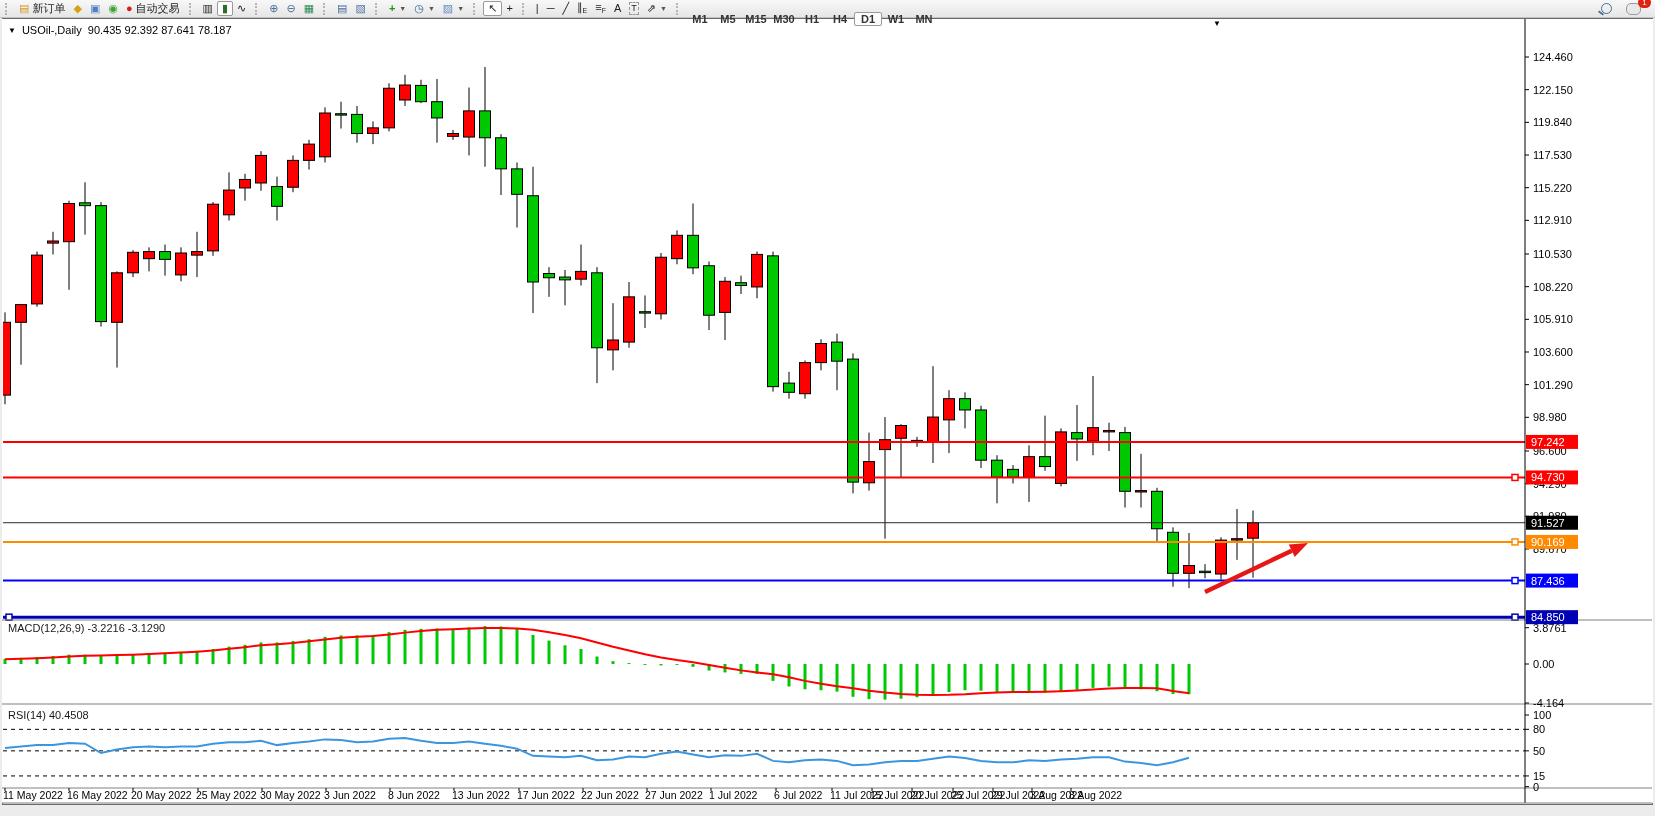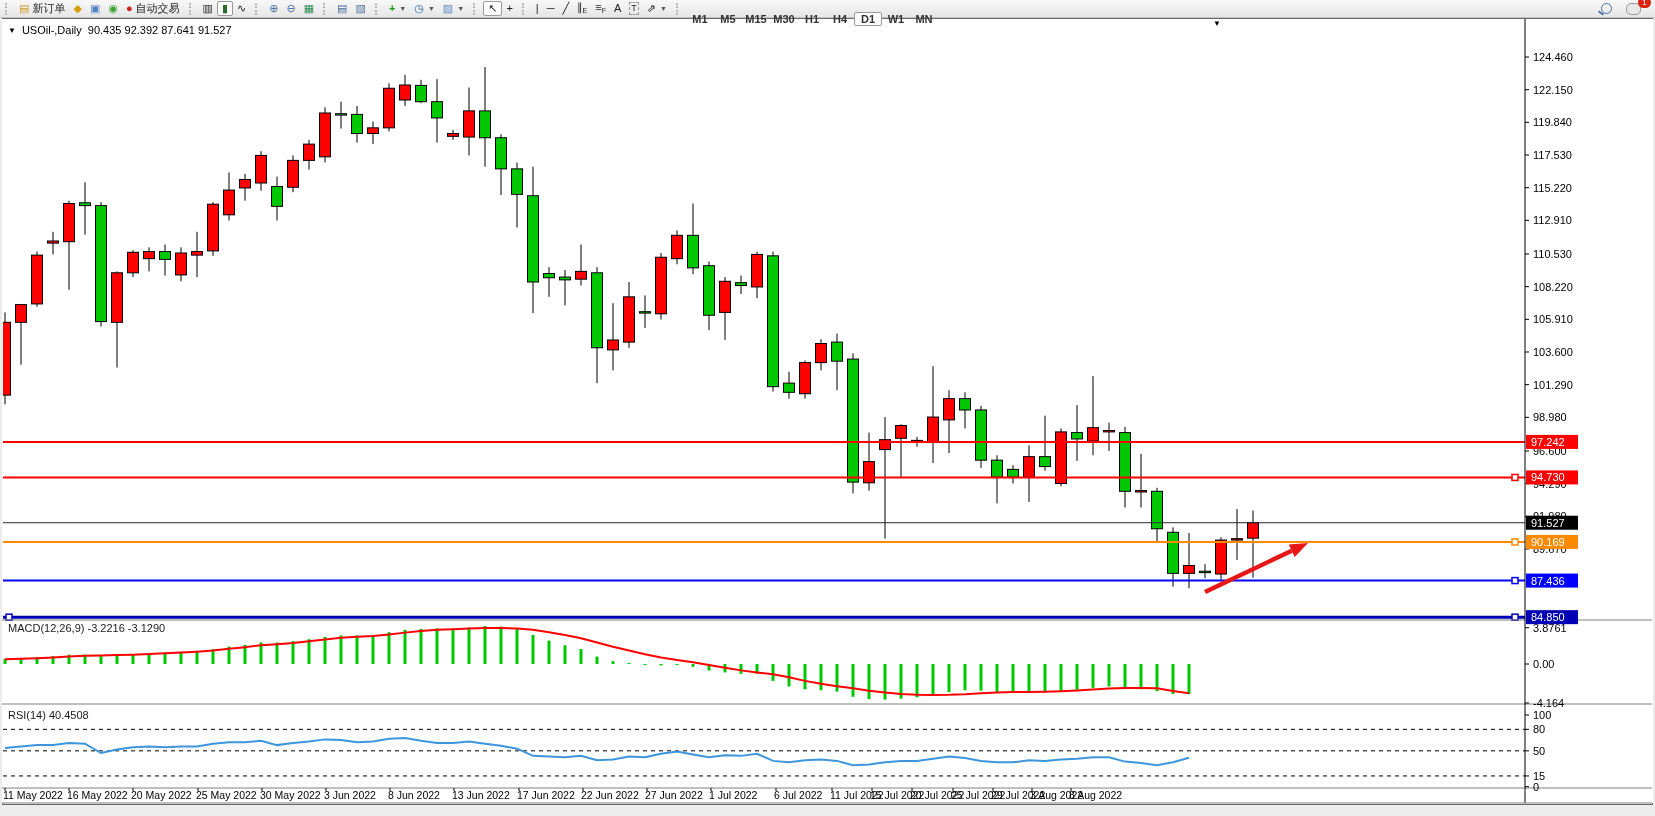--- a/index.html
+++ b/index.html
@@ -136,21 +136,21 @@
         <span class="bubble"></span>
         <span class="badge">1</span>
       </span>
     </div>
   </div>
 
   <div id="chart-window"></div>
   <div id="chart-title">
     <span class="tri">▼</span>
     <span>USOil-,Daily</span>
-    <span>90.435 92.392 87.641 91.527</span>
+    <span>90.435 92.392 87.641 78.187</span>
   </div>
   <svg id="chart-svg" width="1655" height="816">
       <defs>
         <clipPath id="mainclip">
           <rect x="3" y="19" width="1522" height="600"></rect>
         </clipPath>
         <clipPath id="macdclip">
           <rect x="3" y="621" width="1522" height="82"></rect>
         </clipPath>
       </defs>

